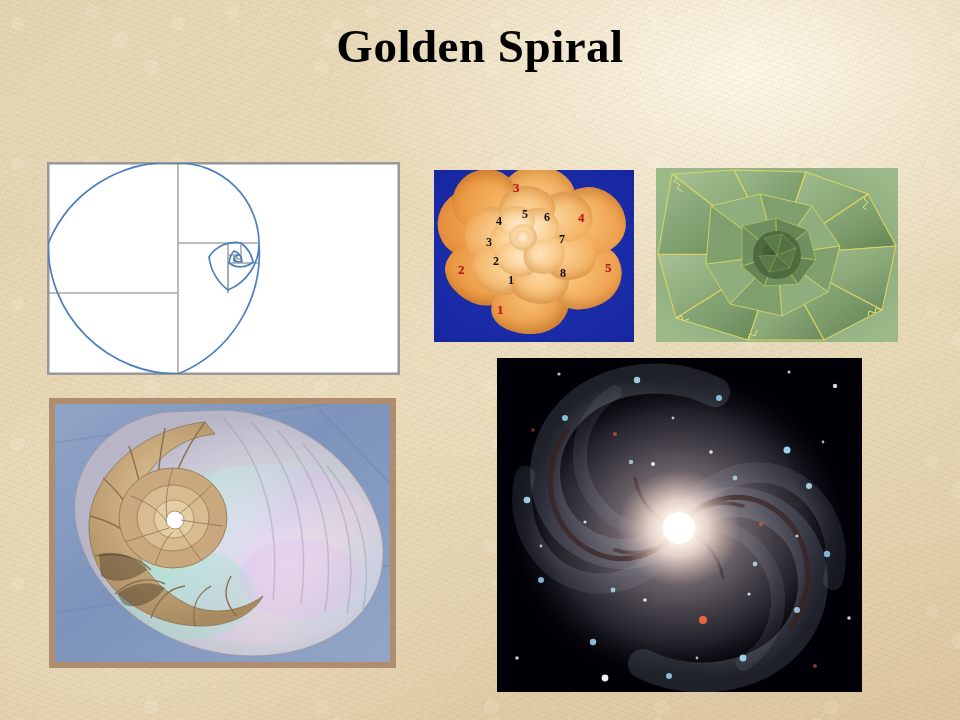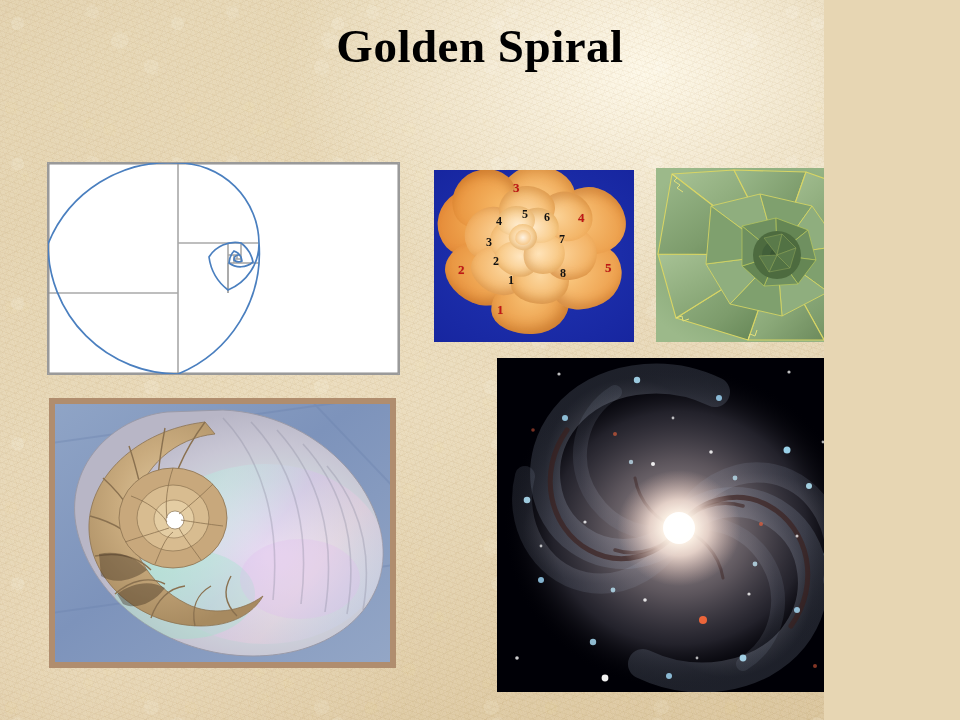--- a/index.html
+++ b/index.html
@@ -4,21 +4,21 @@
 <title>Golden Spiral</title>
 <style>
   html,body{margin:0;padding:0;}
   body{
     width:960px;height:720px;overflow:hidden;position:relative;
     font-family:"Liberation Serif", serif;
     background-color:#e7d6b3;
   }
   
   #slide{
-    position:absolute;inset:0;width:824px;height:720px;overflow:hidden;
+    position:absolute;inset:0;width:960px;height:720px;overflow:hidden;
     background-color:#e9d9b9;
   }
   .bg-layer{position:absolute;inset:0;}
   .bg-base{
     background:
       radial-gradient(ellipse 70% 55% at 78% 10%, rgba(255,250,236,.95) 0%, rgba(255,250,236,0) 62%),
       radial-gradient(ellipse 60% 50% at 12% 88%, rgba(236,220,190,.85) 0%, rgba(236,220,190,0) 66%),
       radial-gradient(ellipse 85% 70% at 50% 45%, rgba(240,226,198,.55) 0%, rgba(226,207,171,.25) 70%, rgba(214,192,152,.45) 100%),
       linear-gradient(172deg,#eadcbd 0%,#e6d6b4 28%,#e9dabb 55%,#e2d0ac 80%,#dfcba4 100%);
   }

